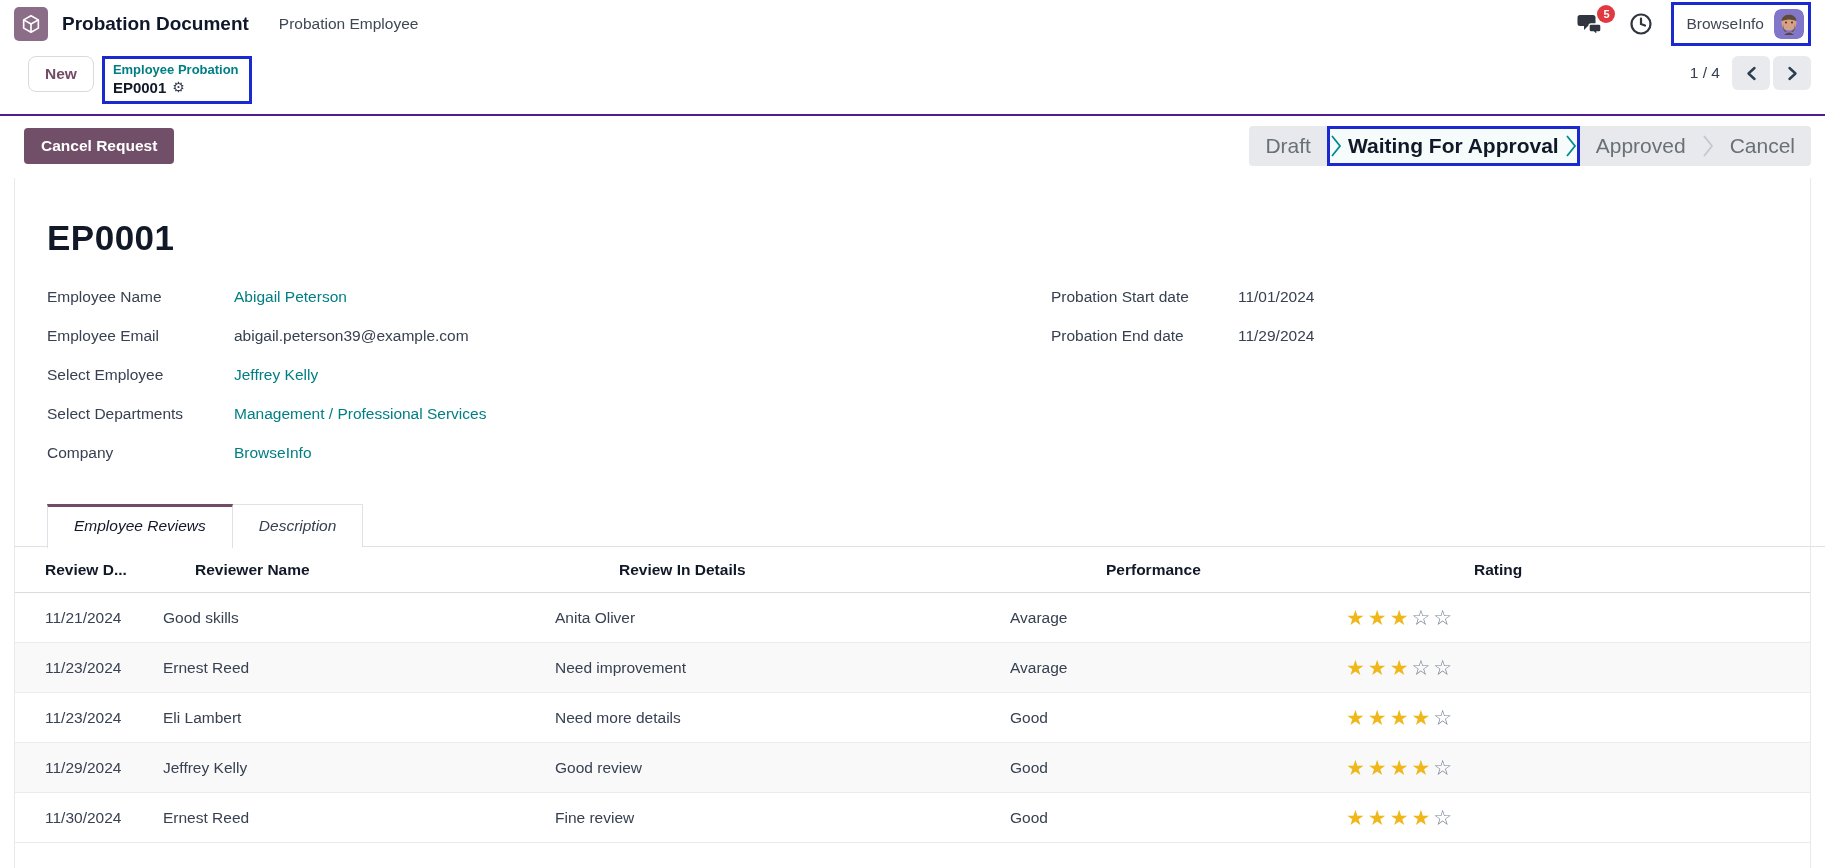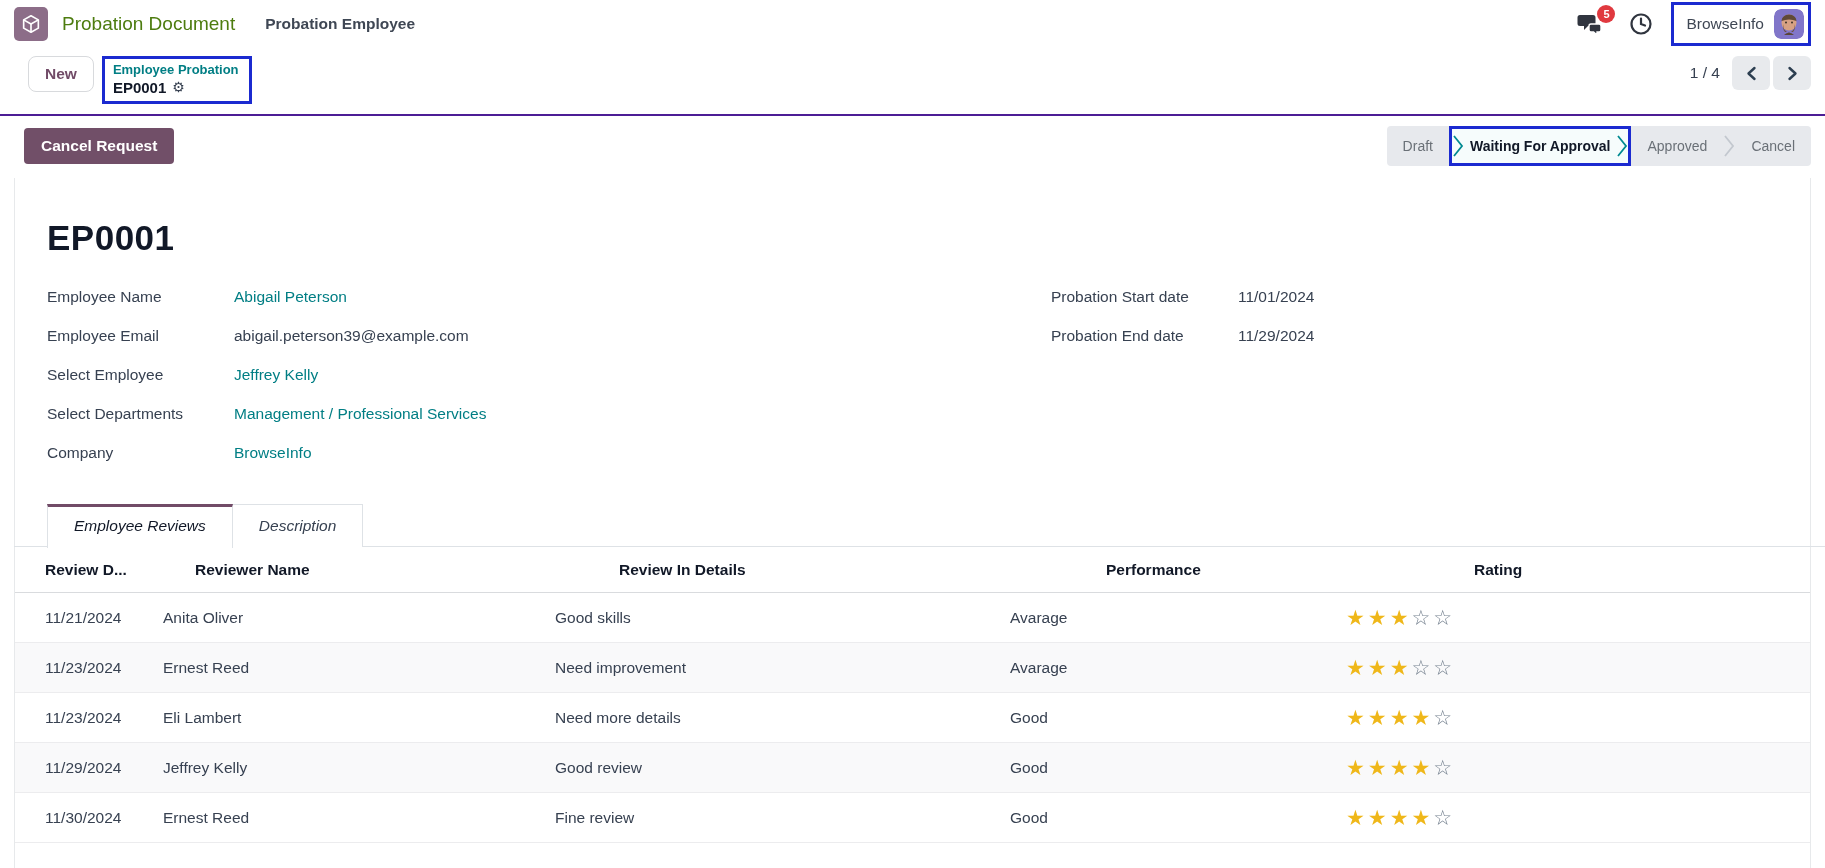--- a/index.html
+++ b/index.html
@@ -7,22 +7,22 @@
   body {
     font-family:"Liberation Sans","DejaVu Sans",sans-serif;
     background:#fff; color:#374151; overflow:hidden; position:relative;
   }
   .annot { border:3px solid #1b2ad0; }
 
   
   .navbar { height:48px; display:flex; align-items:center; padding:0 14px; }
   .app-icon { width:34px; height:34px; border-radius:5px; background:#8c6d88;
     display:flex; align-items:center; justify-content:center; margin-right:14px; }
-  .app-title { font-size:19px; font-weight:400; color:#4d7c0f; margin-right:30px; }
-  .nav-menu-item { font-size:15.5px; color:#3f4754; font-weight:700; }
+  .app-title { font-size:19px; font-weight:700; color:#0f172a; margin-right:30px; }
+  .nav-menu-item { font-size:15.5px; color:#3f4754; font-weight:400; }
   .nav-right { margin-left:auto; display:flex; align-items:center; }
   .nav-ico { position:relative; margin-left:26px; cursor:pointer; display:flex; align-items:center; }
   .badge { position:absolute; top:-8px; right:-12px; background:#e0393f; color:#fff;
     font-size:11px; font-weight:700; min-width:18px; height:18px; border-radius:9px;
     display:flex; align-items:center; justify-content:center; padding:0 4px; }
   .user-menu { display:flex; align-items:center; margin-left:18px; padding:4px 4px 4px 12px; cursor:pointer; }
   .user-name { font-size:15.5px; color:#3f4754; margin-right:10px; }
   .avatar { width:30px; height:30px; border-radius:7px; overflow:hidden; }
 
   
@@ -41,21 +41,21 @@
     display:flex; align-items:center; justify-content:center; cursor:pointer; }
   .pager-btn svg { stroke:#2c3e50; }
 
   
   .action-row { display:flex; align-items:center; padding:10px 14px 12px 14px; }
   .btn-primary { background:#714f68; color:#fff; border:none; border-radius:4px;
     padding:9px 17px; font-size:15.5px; font-weight:700; cursor:pointer; white-space:nowrap; }
   .btn-cancel { margin-left:10px; }
   .statusbar { margin-left:auto; display:flex; align-items:stretch; background:#e7e9ed;
     border-radius:4px; overflow:visible; height:40px; }
-  .sb-item { display:flex; align-items:center; padding:0 16px; font-size:14px;
+  .sb-item { display:flex; align-items:center; padding:0 16px; font-size:21px;
     color:#6a7077; font-weight:500; cursor:pointer; white-space:nowrap; }
   .sb-active-wrap { display:flex; align-items:stretch; background:#f6fcfc; }
   .sb-active-wrap .sb-item { color:#111827; font-weight:700; padding:0 6px; }
   .sb-chevron { display:flex; align-items:center; }
 
   
   .sheet { margin:0 14px; border-left:1px solid #e7e9eb; border-right:1px solid #e7e9eb;
     height:700px; background:#fff; padding-top:40px; }
   .sheet-inner { padding:0 32px; }
   .record-title { font-size:35px; font-weight:700; color:#111827; letter-spacing:.5px; margin-bottom:30px; }
@@ -236,22 +236,22 @@
     <div class="trow thead" id="table-head">
         <span class="tcell">Review D...</span>
         <span class="tcell">Reviewer Name</span>
         <span class="tcell">Review In Details</span>
         <span class="tcell">Performance</span>
         <span class="tcell">Rating</span>
       </div>
     <div id="table-body">
         <div class="trow tbody-row">
     <span class="tcell">11/21/2024</span>
+    <span class="tcell">Good skills</span>
     <span class="tcell">Anita Oliver</span>
-    <span class="tcell">Good skills</span>
     <span class="tcell">Avarage</span>
     <span class="tcell stars"><span class="star-on">★</span><span class="star-on">★</span><span class="star-on">★</span><span class="star-off">☆</span><span class="star-off">☆</span></span>
   </div>
         <div class="trow tbody-row">
     <span class="tcell">11/23/2024</span>
     <span class="tcell">Ernest Reed</span>
     <span class="tcell">Need improvement</span>
     <span class="tcell">Avarage</span>
     <span class="tcell stars"><span class="star-on">★</span><span class="star-on">★</span><span class="star-on">★</span><span class="star-off">☆</span><span class="star-off">☆</span></span>
   </div>

